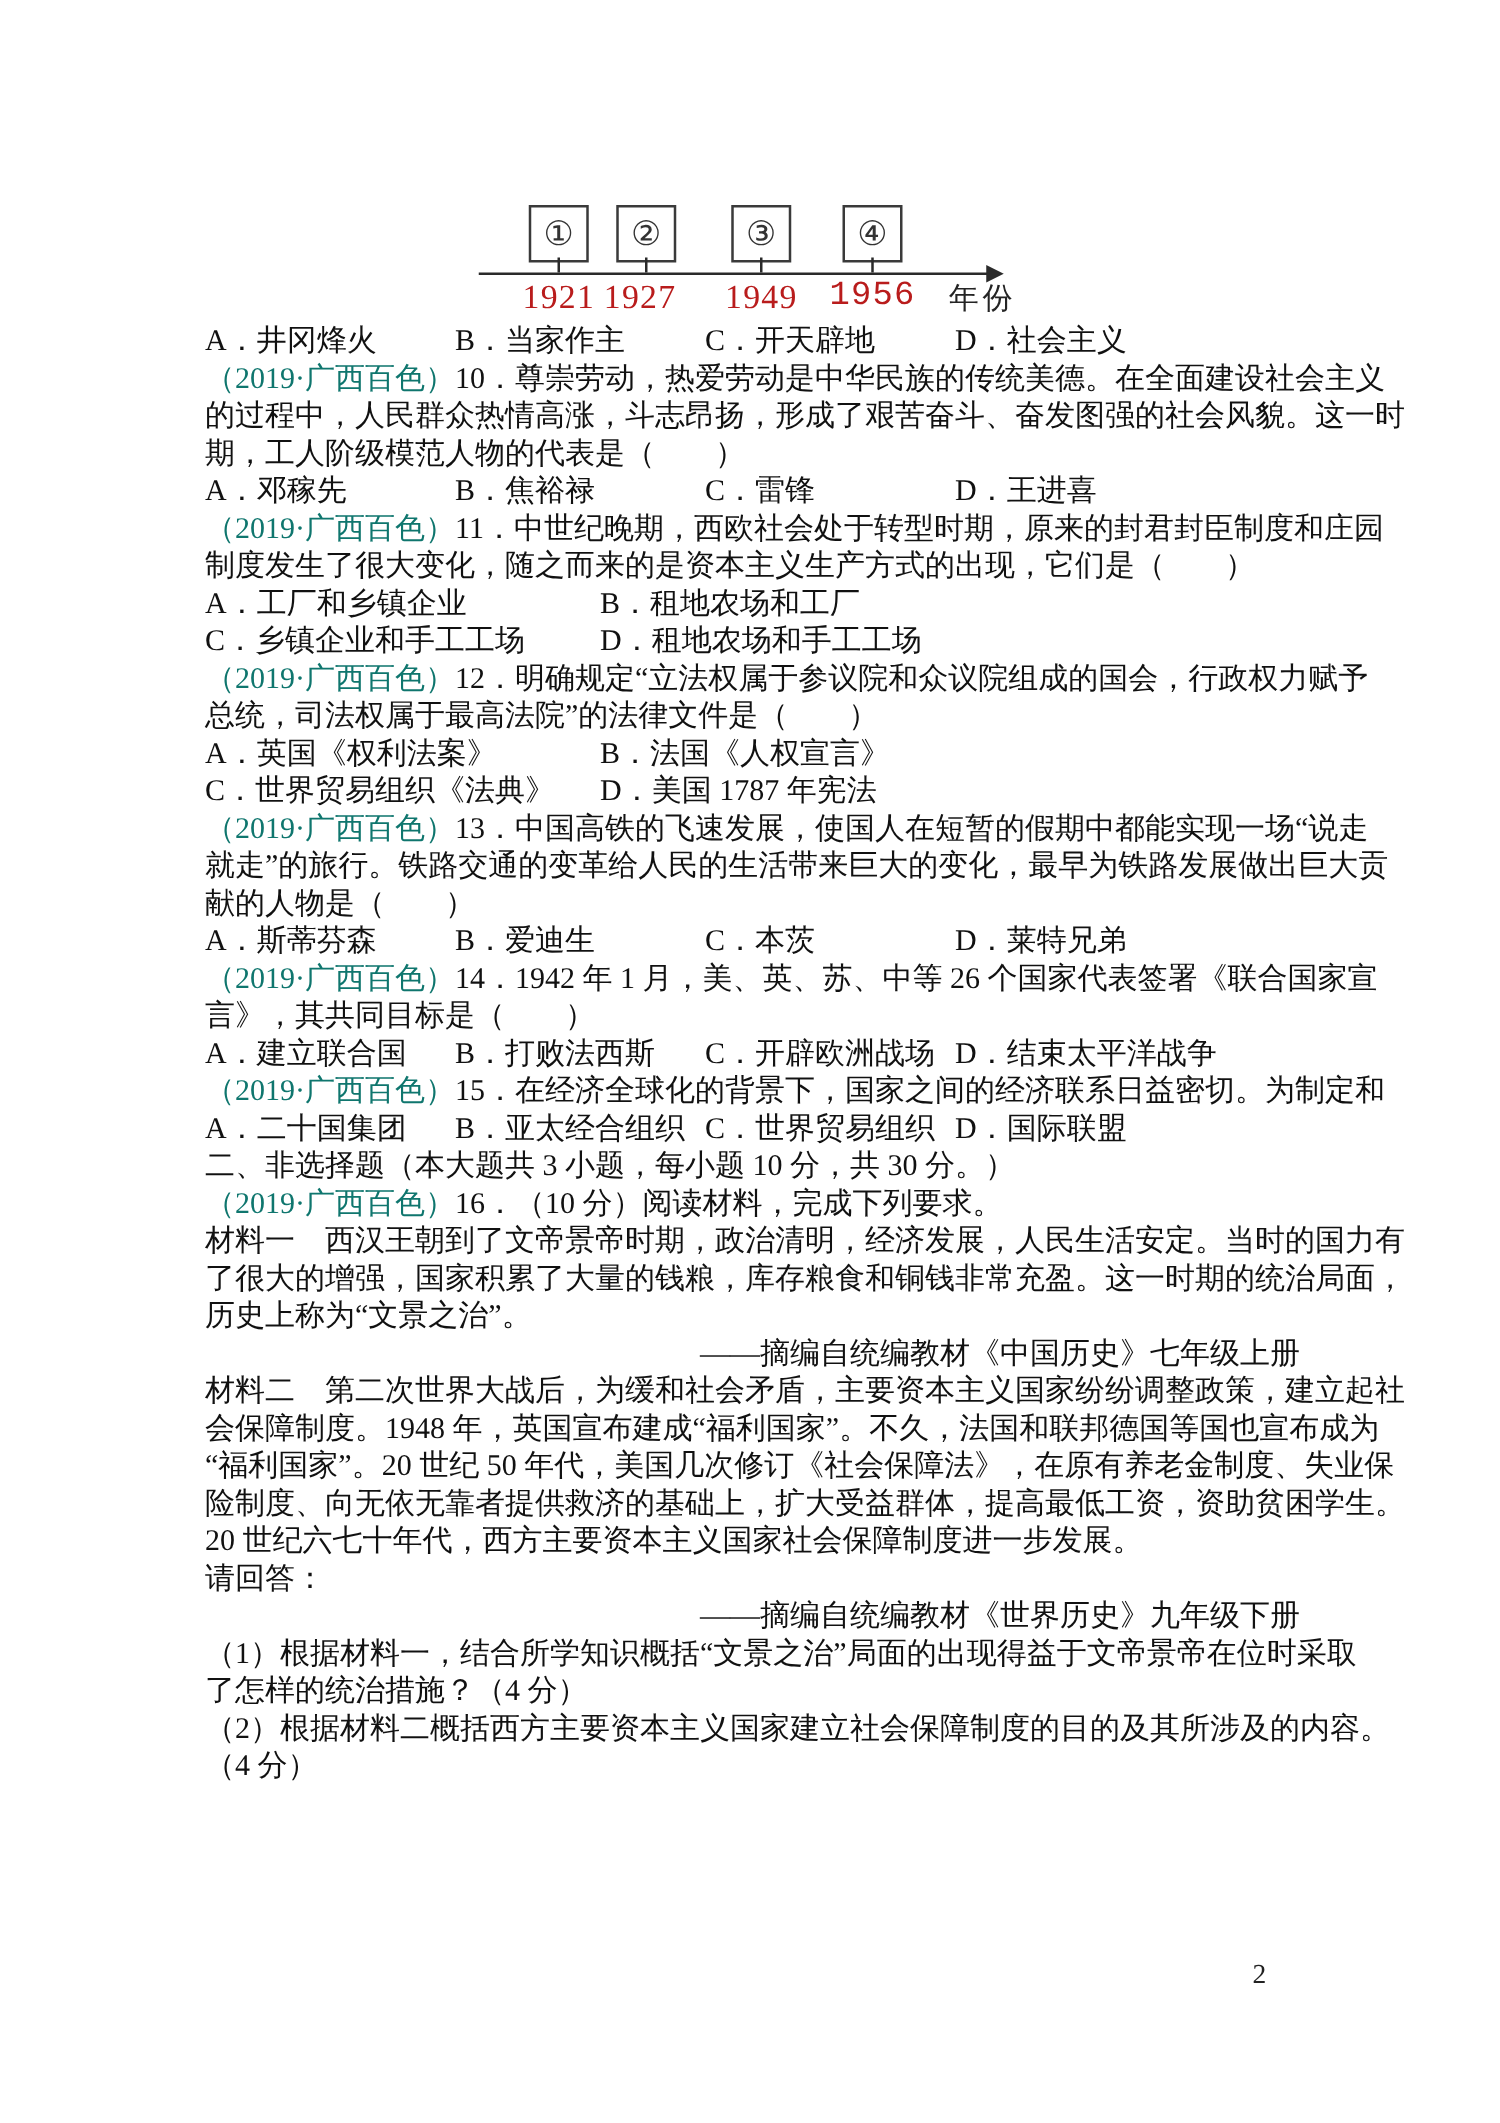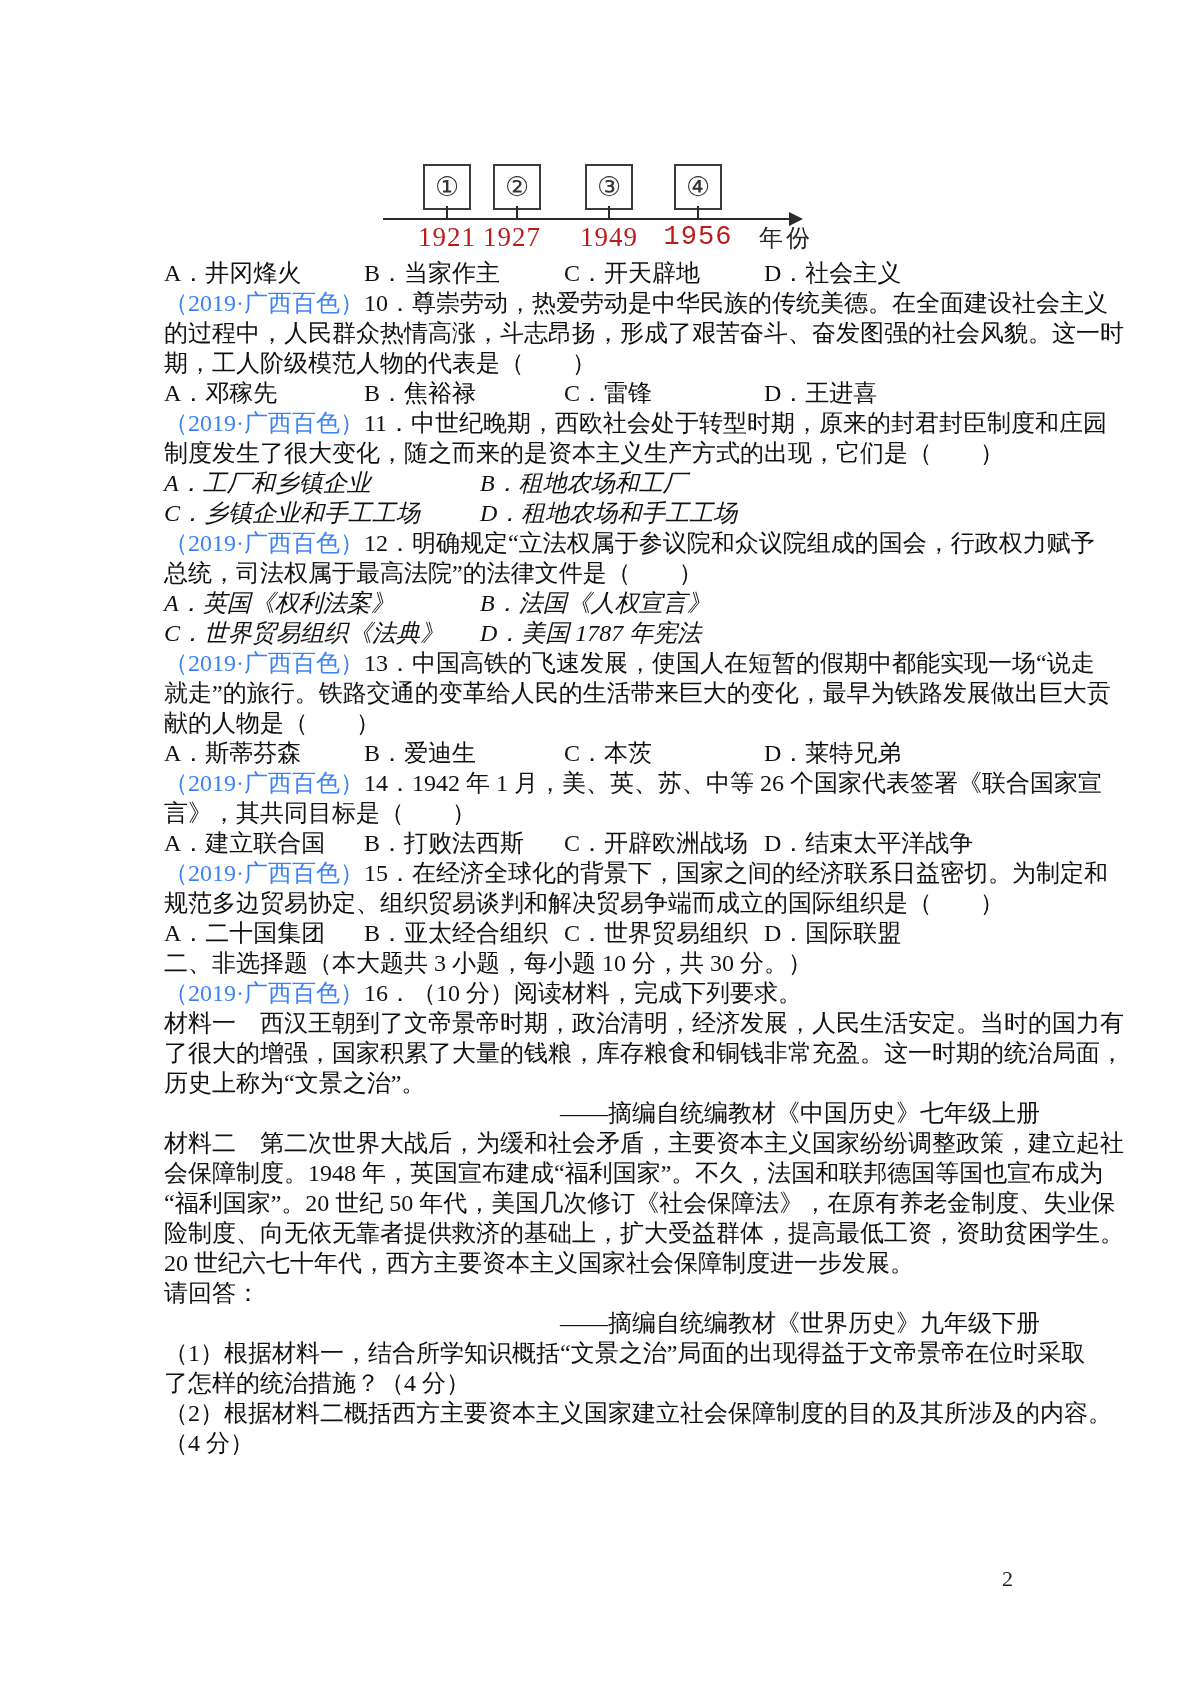--- a/index.html
+++ b/index.html
@@ -45,25 +45,25 @@
     font-size:24px;color:#242424;letter-spacing:3px;
   }
 
   
   .body{
     position:absolute;left:164px;top:258px;width:876px;
     font-size:24px;line-height:30px;
   }
   .line{height:30px;white-space:nowrap;}
   .line.right{text-align:right;}
-  .tag{color:#3b82f6;}
+  .tag{color:#0f766e;}
   .opt4{display:flex;}
   .opt4 span{flex:0 0 auto;width:200px;}
   .opt4 span:last-child{width:auto;}
-  .opt2{display:flex;font-style:italic;}
+  .opt2{display:flex;}
   .opt2 span{flex:0 0 auto;width:316px;}
   .opt2 span:last-child{width:auto;}
 
   .pagenum{
     position:absolute;left:1002px;top:1566px;
     font-size:22px;color:#222;
   }
 </style>
 </head>
 <body>
@@ -135,21 +135,20 @@
       </div>
       <div class="line"><span class="tag">（2019·广西百色）</span><span>14．1942 年 1 月，美、英、苏、中等 26 个国家代表签署《联合国家宣</span></div>
       <div class="line"><span>言》，其共同目标是（　　）</span></div>
       <div class="line opt4">
         <span>A．建立联合国</span>
         <span>B．打败法西斯</span>
         <span>C．开辟欧洲战场</span>
         <span>D．结束太平洋战争</span>
       </div>
       <div class="line"><span class="tag">（2019·广西百色）</span><span>15．在经济全球化的背景下，国家之间的经济联系日益密切。为制定和</span></div>
-      <div class="line"><span>规范多边贸易协定、组织贸易谈判和解决贸易争端而成立的国际组织是（　　）</span></div>
       <div class="line opt4">
         <span>A．二十国集团</span>
         <span>B．亚太经合组织</span>
         <span>C．世界贸易组织</span>
         <span>D．国际联盟</span>
       </div>
       <div class="line"><span>二、非选择题（本大题共 3 小题，每小题 10 分，共 30 分。）</span></div>
       <div class="line"><span class="tag">（2019·广西百色）</span><span>16．（10 分）阅读材料，完成下列要求。</span></div>
       <div class="line"><span>材料一　西汉王朝到了文帝景帝时期，政治清明，经济发展，人民生活安定。当时的国力有</span></div>
       <div class="line"><span>了很大的增强，国家积累了大量的钱粮，库存粮食和铜钱非常充盈。这一时期的统治局面，</span></div>

